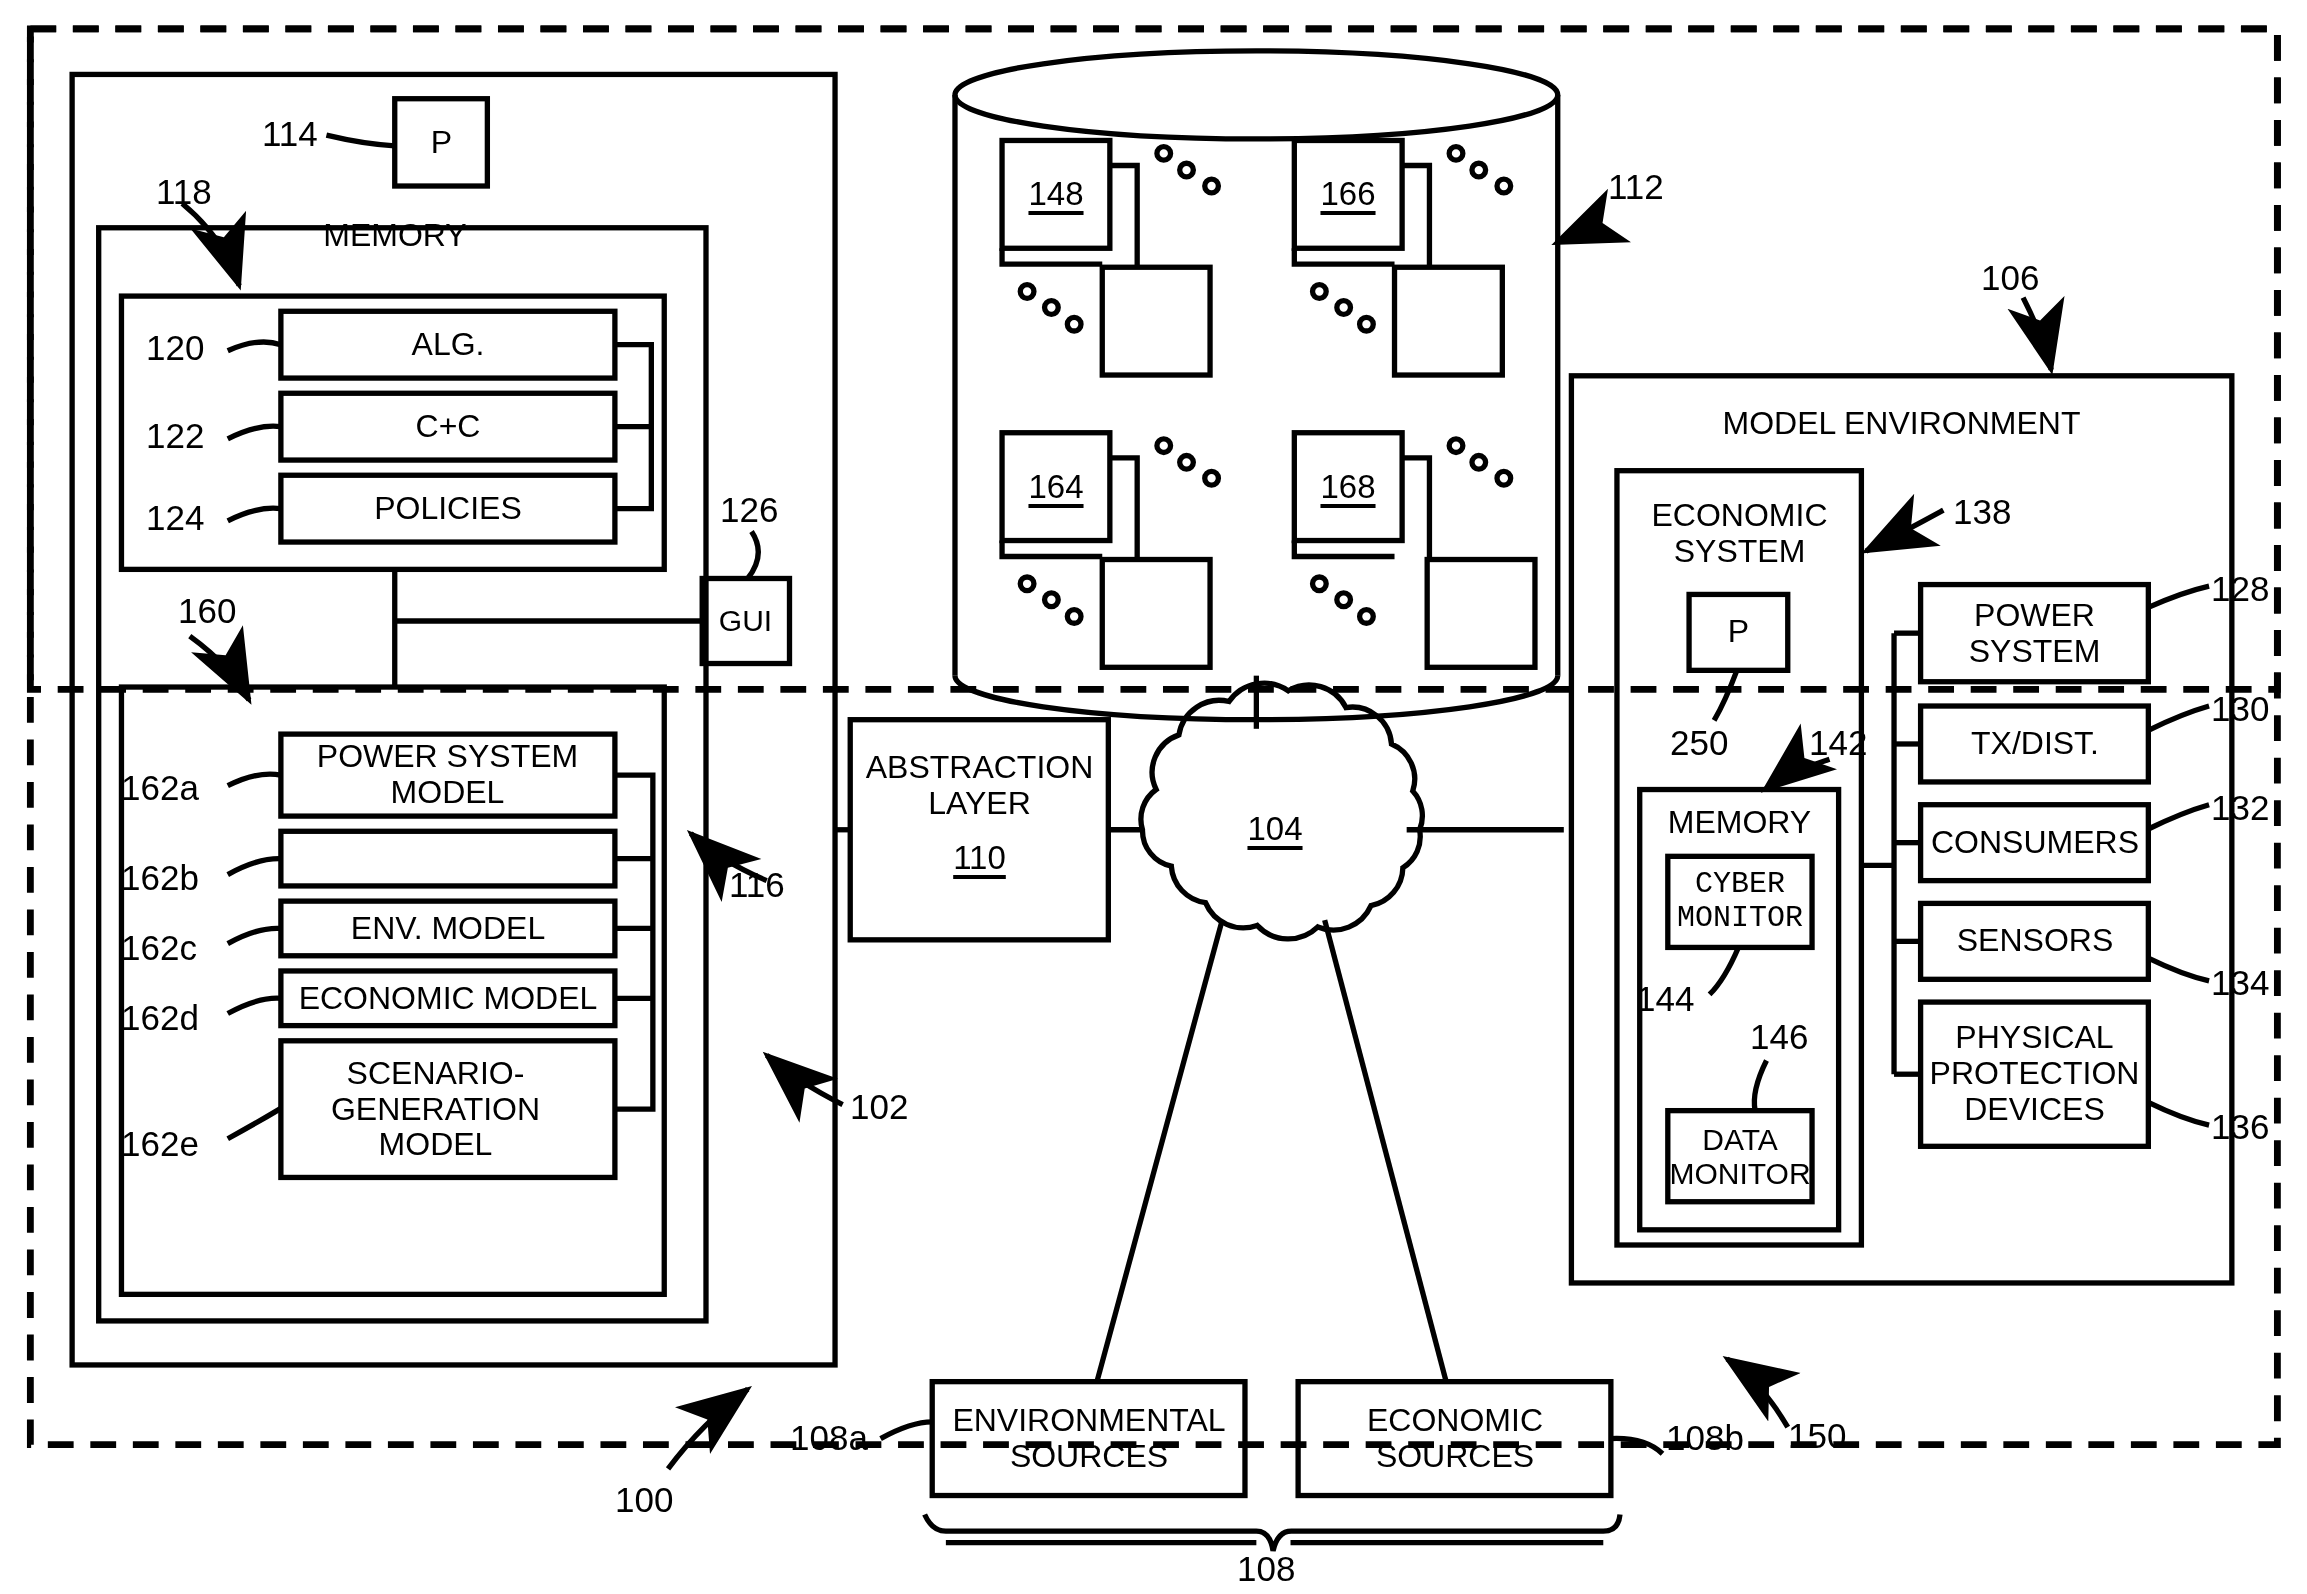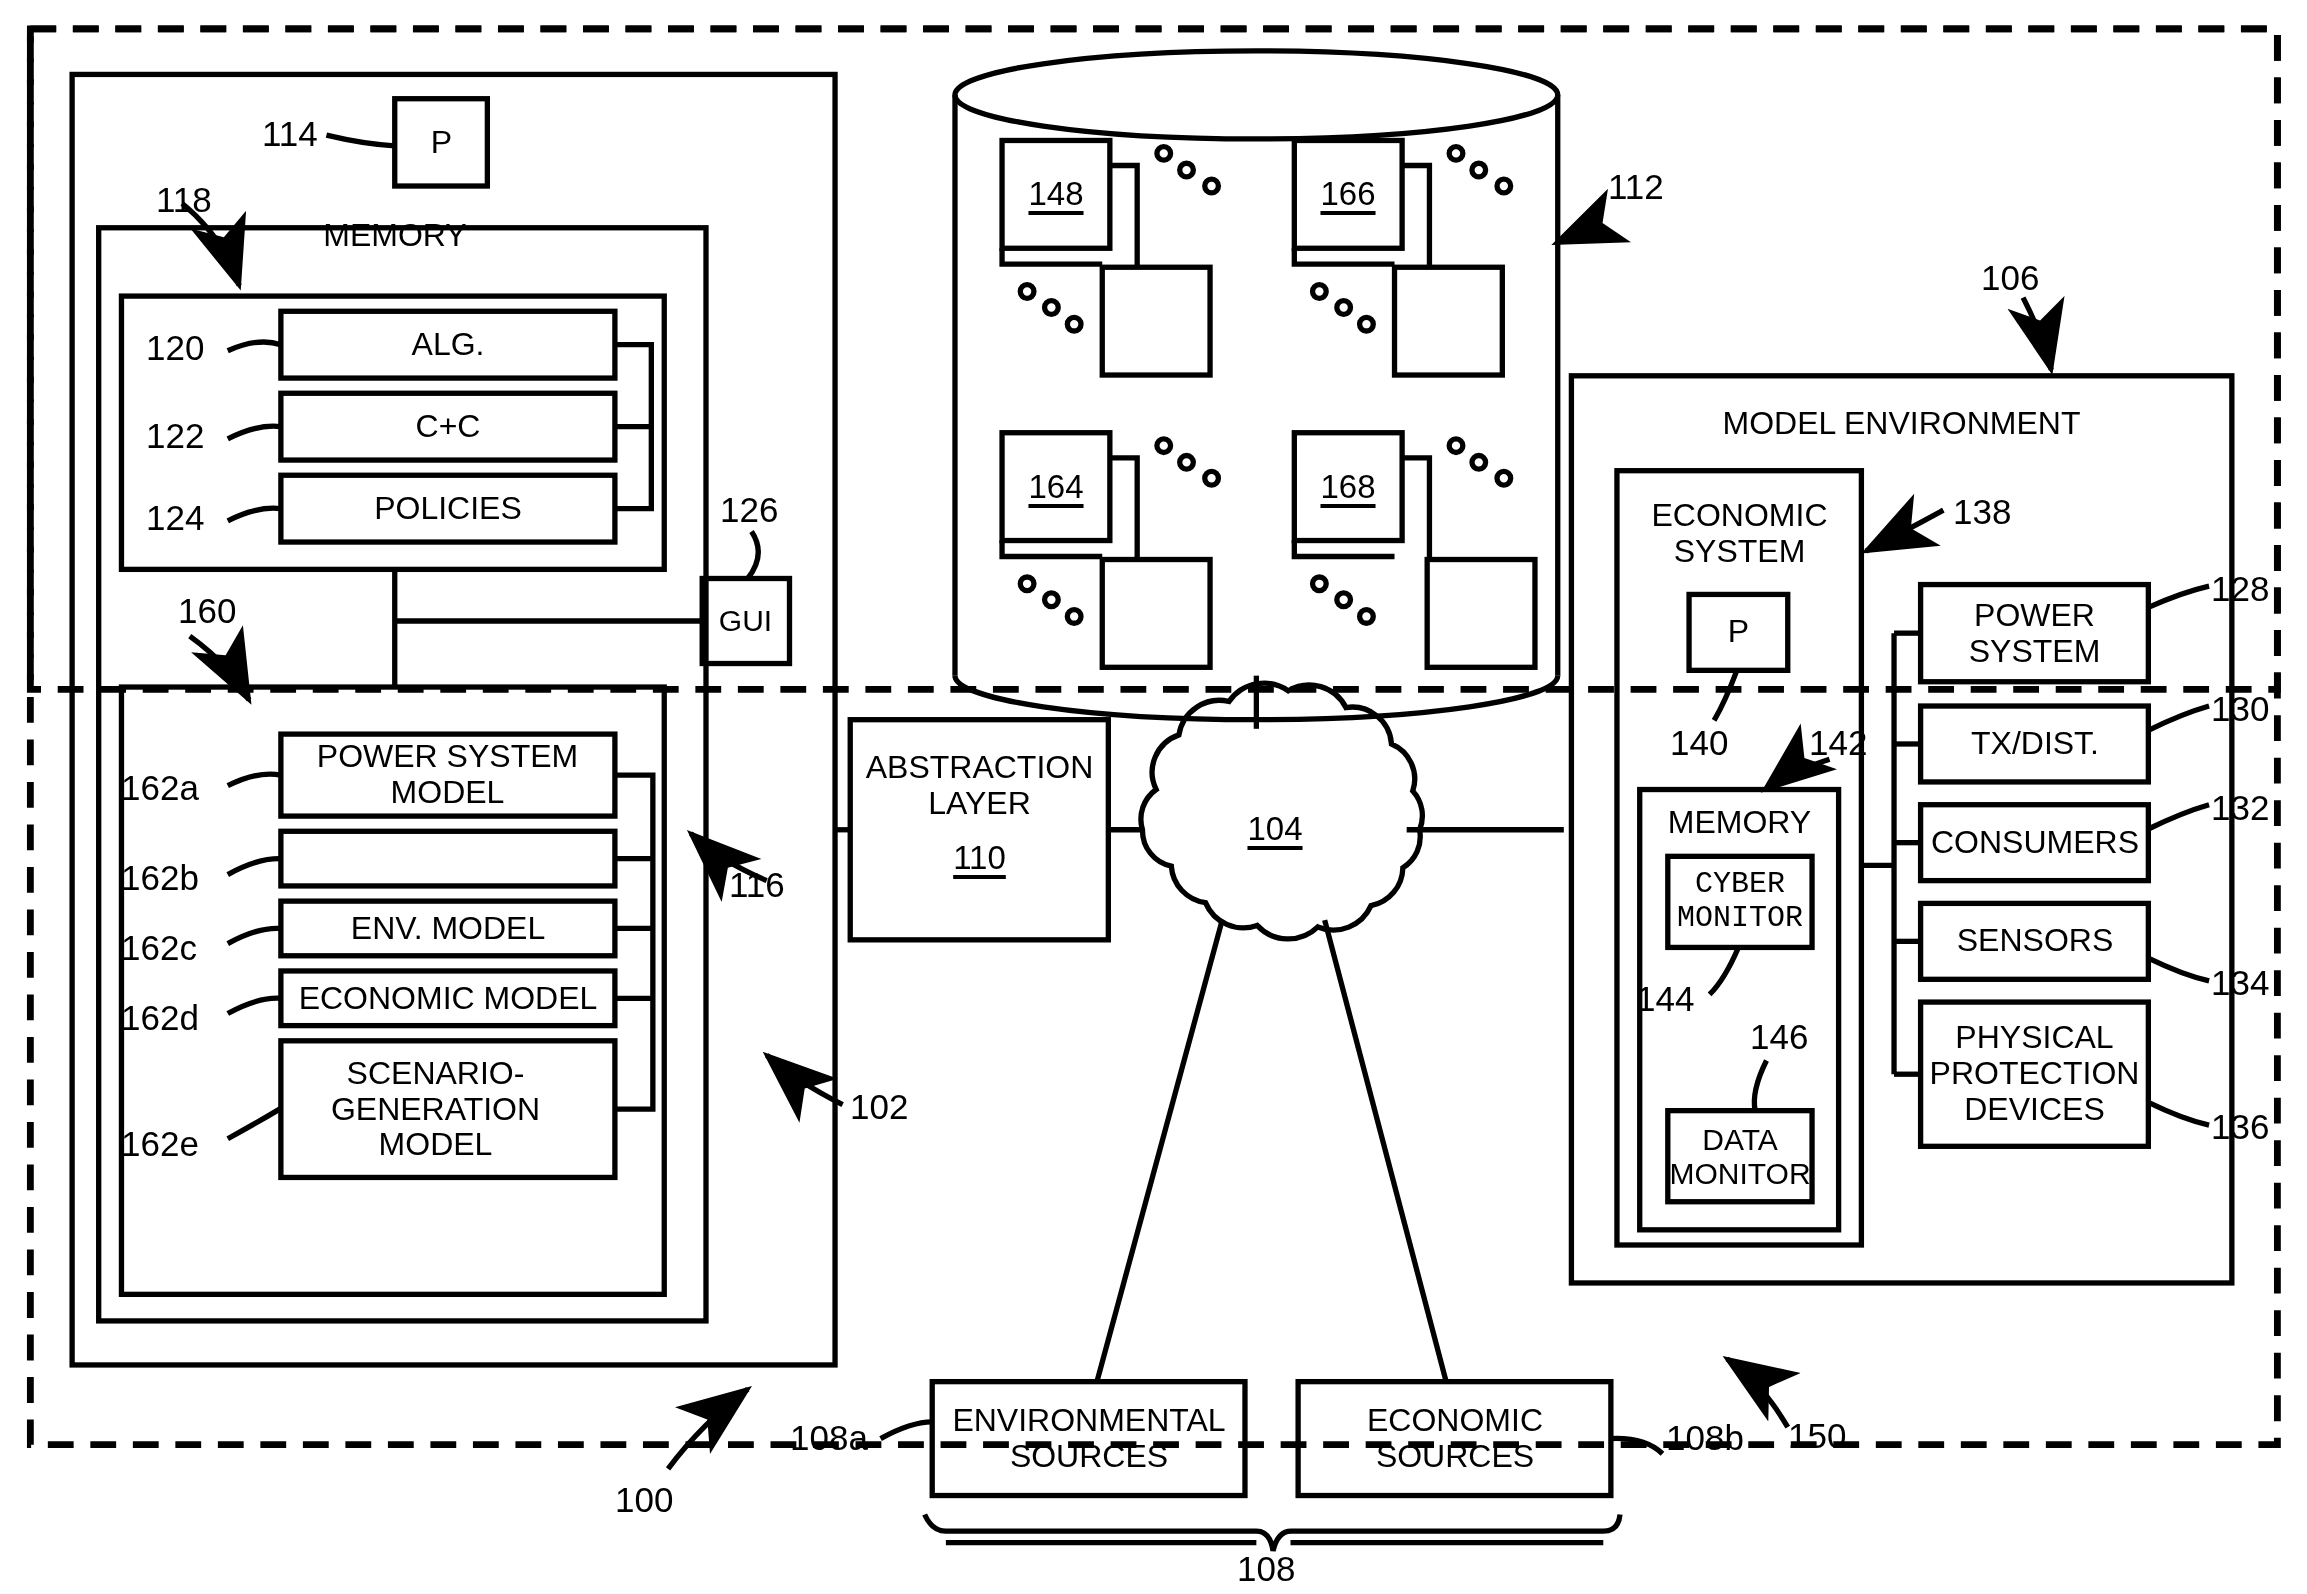--- a/index.html
+++ b/index.html
@@ -224,21 +224,21 @@
       <path d="M1218 1995 q10 22 28 22 L1655 2017 q18 0 22 26 q6 -26 24 -26 L2112 2017 q20 0 22 -22"></path>
       <path d="M1246 2032 L1655 2032 M1700 2032 L2112 2032"></path>
 
     </g>
   </svg>
 
   <div class="boxtxt" style="left:395px;top:99px;width:93px;height:87px;">P</div>
   <div class="ref" style="left:262px;top:114px;">114</div>
 
   <div class="boxtxt" style="left:228px;top:213px;width:334px;height:46px;">MEMORY</div>
-  <div class="ref" style="left:156px;top:180px;">118</div>
+  <div class="ref" style="left:156px;top:172px;">118</div>
 
   <div class="boxtxt" style="left:281px;top:311px;width:334px;height:67px;">ALG.</div>
   <div class="ref" style="left:146px;top:328px;">120</div>
 
   <div class="boxtxt" style="left:281px;top:393px;width:334px;height:67px;">C+C</div>
   <div class="ref" style="left:146px;top:416px;">122</div>
 
   <div class="boxtxt" style="left:281px;top:475px;width:334px;height:67px;">POLICIES</div>
   <div class="ref" style="left:146px;top:498px;">124</div>
 
@@ -277,21 +277,21 @@
 
   <div class="boxtxt uline" style="left:1199px;top:806px;width:152px;height:47px;font-size:33px;">104</div>
 
   <div class="boxtxt" style="left:1609px;top:402px;width:585px;height:44px;">MODEL ENVIRONMENT</div>
   <div class="ref" style="left:1981px;top:258px;">106</div>
 
   <div class="boxtxt" style="left:1625px;top:490px;width:229px;height:87px;">ECONOMIC SYSTEM</div>
   <div class="ref" style="left:1953px;top:492px;">138</div>
 
   <div class="boxtxt" style="left:1689px;top:594px;width:99px;height:76px;">P</div>
-  <div class="ref" style="left:1670px;top:723px;">140</div>
+  <div class="ref" style="left:1670px;top:723px;">250</div>
 
   <div class="boxtxt" style="left:1640px;top:801px;width:199px;height:43px;">MEMORY</div>
   <div class="ref" style="left:1809px;top:723px;">142</div>
 
   <div class="boxtxt" style="left:1668px;top:856px;width:144px;height:91px;font-size:30px;font-family:Liberation Mono, monospace;">CYBER MONITOR</div>
   <div class="ref" style="left:1636px;top:979px;">144</div>
 
   <div class="boxtxt" style="left:1668px;top:1111px;width:144px;height:91px;font-size:30px;">DATA MONITOR</div>
   <div class="ref" style="left:1750px;top:1017px;">146</div>
 

